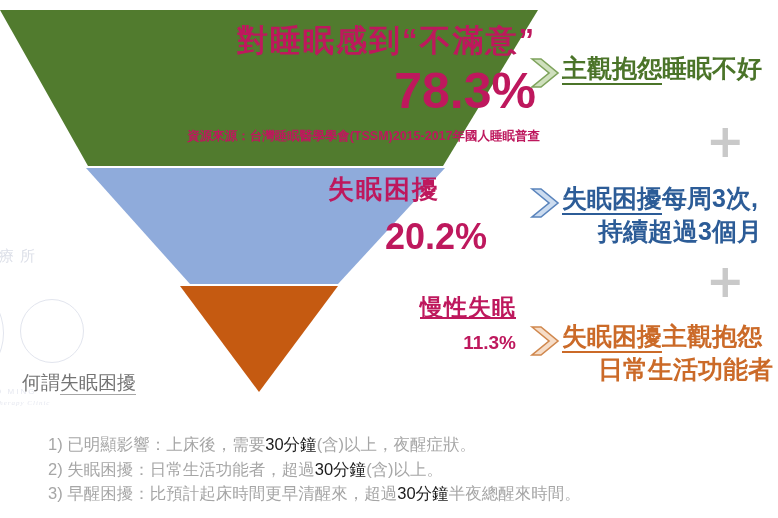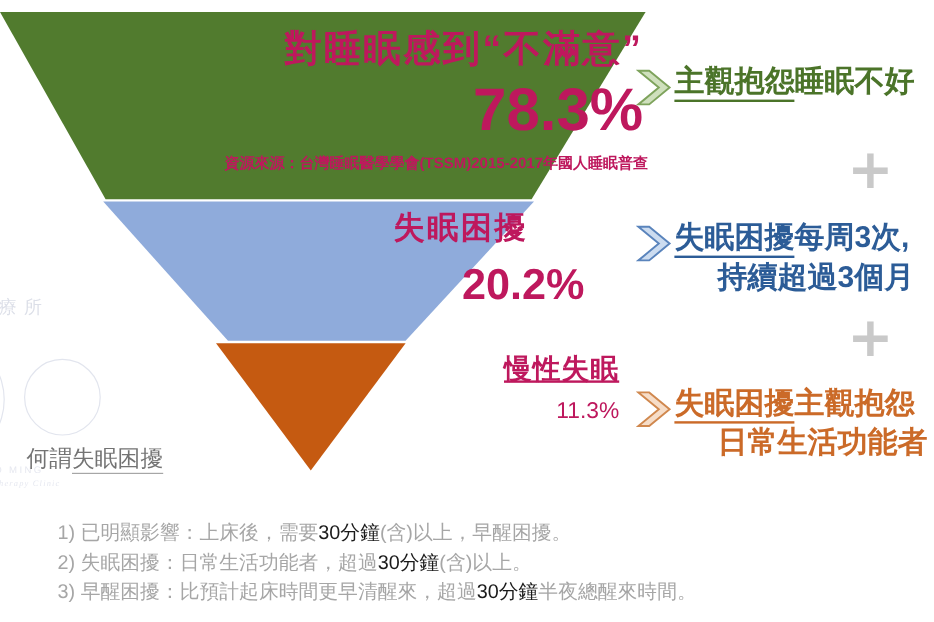--- a/index.html
+++ b/index.html
@@ -56,21 +56,21 @@
   .blue-pct{
     left:0;top:216px;width:440px;
     font-size:36px;font-weight:bold;margin-left:47px;
   }
   .orange-title{
     left:0;top:292px;width:516px;
     font-size:23px;font-weight:bold;letter-spacing:1px;text-decoration:underline;
   }
   .orange-pct{
     left:0;top:332px;width:516px;
-    font-size:19px;font-weight:normal;
+    font-size:19px;font-weight:bold;
   }
 
   
   .rcol{position:absolute;left:528px;top:0;width:278px;height:420px;}
 
   .rblock{position:absolute;left:0;width:300px;}
   .rb1{top:52px;}
   .rb2{top:182px;}
   .rb3{top:320px;}
 
@@ -177,21 +177,21 @@
 
   <div class="note">
     <div class="note-l1">
       <span>何謂</span><span class="u">失眠困擾</span>
     </div>
   </div>
 
   <div class="symptoms">
     <div class="sym-row">
       <span>1)</span>
-      <span>已明顯影響</span><span>：上床後，需要</span><b>30分鐘</b><span>(含)以上，早醒困擾。</span>
+      <span>已明顯影響</span><span>：上床後，需要</span><b>30分鐘</b><span>(含)以上，夜醒症狀。</span>
     </div>
     <div class="sym-row">
       <span>2)</span>
       <span>失眠困擾</span><span>：日常生活功能者，超過</span><b>30分鐘</b><span>(含)以上。</span>
     </div>
     <div class="sym-row">
       <span>3)</span>
       <span>早醒困擾</span><span>：比預計起床時間更早清醒來，超過</span><b>30分鐘</b><span>半夜總醒來時間。</span>
     </div>
   </div>

